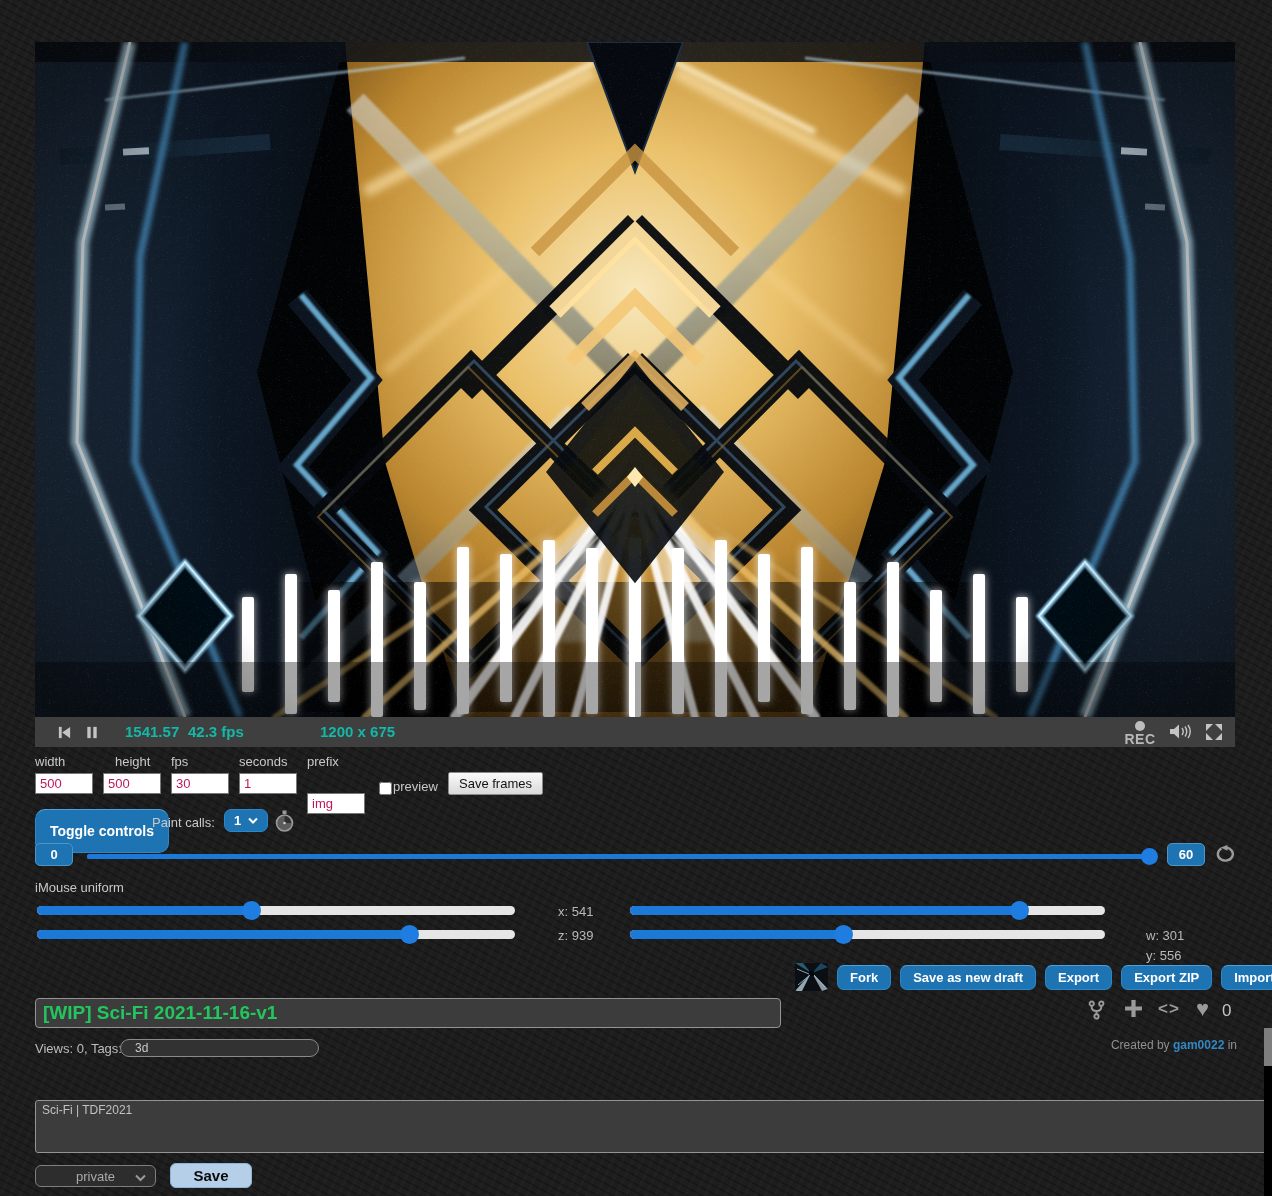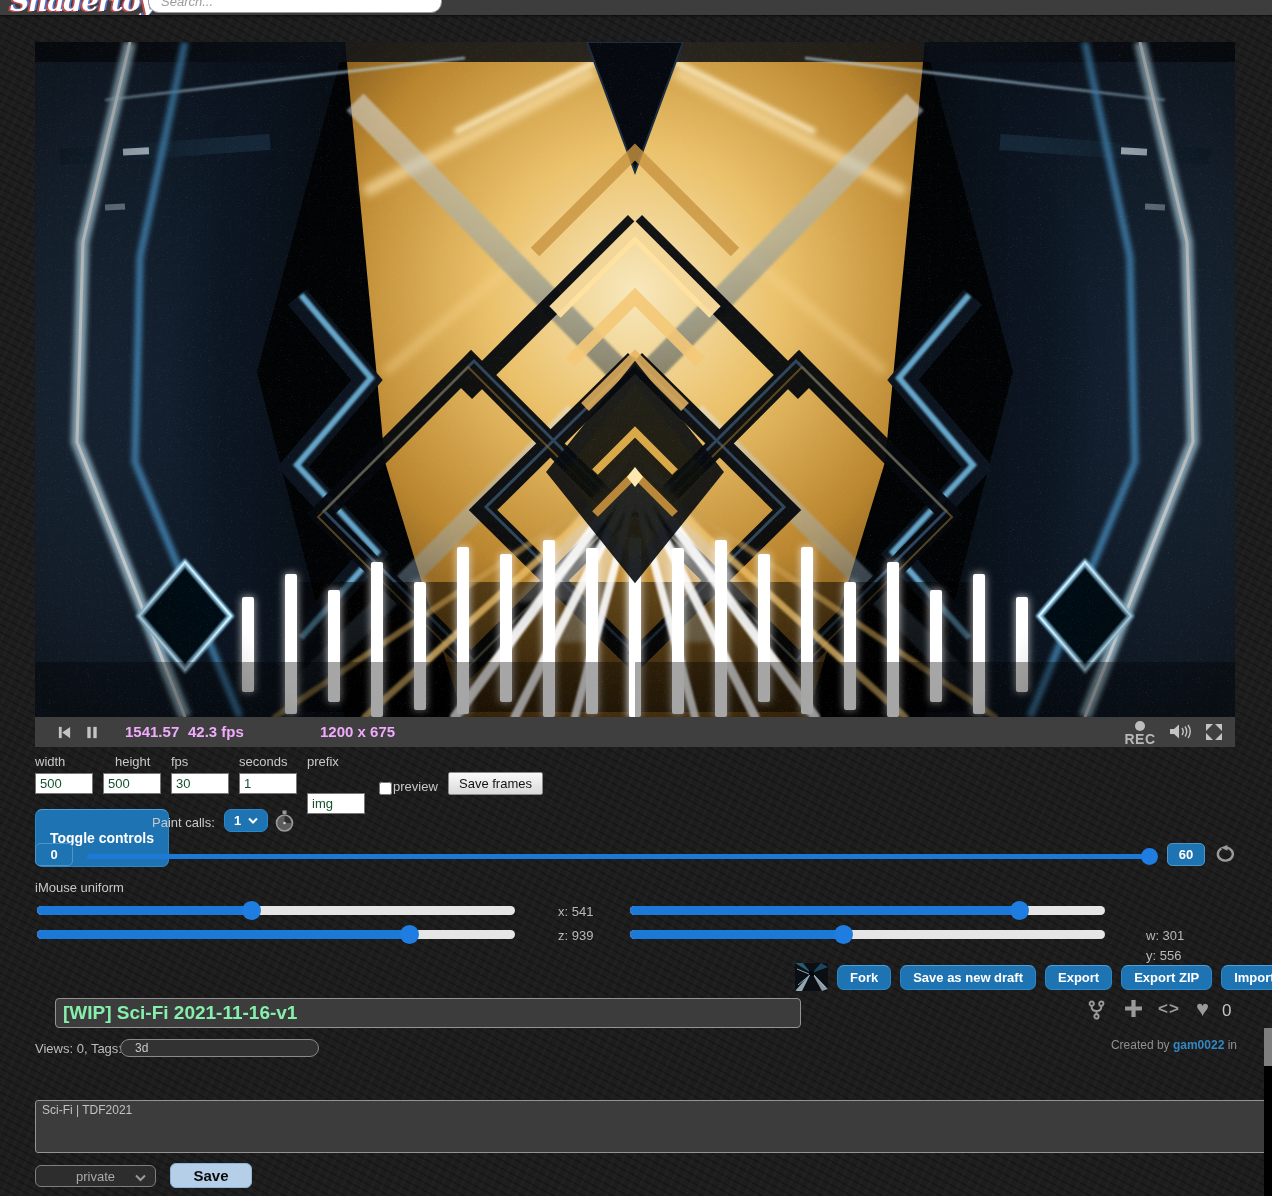--- a/index.html
+++ b/index.html
@@ -13,67 +13,63 @@
   
   .header{position:absolute;left:0;top:0;width:100%;height:15px;background:#3d3d3d;overflow:hidden;box-shadow:0 1px 2px rgba(0,0,0,.6);}
   .logo{position:absolute;left:10px;top:-14px;font-family:"DejaVu Serif",serif;font-style:italic;font-weight:bold;font-size:27px;color:#fff;letter-spacing:-1px;
     text-shadow:-2px 1px 0 rgba(230,80,80,.75), 2px -1px 0 rgba(90,130,255,.75);}
   .search{position:absolute;left:148px;top:-11px;width:294px;height:24px;border-radius:11px;border:1px solid #999;background:#fff;padding:0 12px;font-size:13px;color:#333;outline:none;}
   .search::placeholder{font-style:italic;color:#9a9a9a;}
   
   .canvas-wrap{position:absolute;left:35px;top:42px;width:1200px;height:675px;background:#000;overflow:hidden;}
   
   .playbar{position:absolute;left:35px;top:717px;width:1200px;height:30px;background:#3f3f3f;color:#bdbdbd;}
-  .pb-txt{position:absolute;top:6px;font-size:15px;font-weight:bold;color:#f0abfc;white-space:nowrap;}
+  .pb-txt{position:absolute;top:6px;font-size:15px;font-weight:bold;color:#14b8a6;white-space:nowrap;}
   .icon-btn{position:absolute;background:none;border:none;padding:0;cursor:pointer;color:#c4c4c4;}
   .rec-wrap{position:absolute;right:78px;top:2px;width:34px;text-align:center;color:#b8b8b8;}
   .rec-dot{width:10px;height:10px;border-radius:50%;background:#bdbdbd;margin:2px auto 0;}
   .rec-lbl{font-size:14px;font-weight:bold;letter-spacing:.5px;}
   
   .fld-label{position:absolute;font-size:13px;color:#c8c8c8;}
-  .fld-input{position:absolute;width:58px;height:21px;border:1px solid #777;background:#fff;color:#14532d;font-size:13px;padding:8px 4px;outline:none;}
+  .fld-input{position:absolute;width:58px;height:21px;border:1px solid #777;background:#fff;color:#be185d;font-size:13px;padding:8px 4px;outline:none;}
   .squiggle{text-decoration:underline wavy #d33 1px;text-underline-offset:3px;margin-top:20px;}
   .chk{position:absolute;width:13px;height:13px;accent-color:#fff;}
   .btn-plain{position:absolute;height:23px;border:1px solid #8a8a8a;border-radius:2px;background:linear-gradient(#fafafa,#d9d9d9);color:#111;font-size:13px;padding:0 10px;cursor:pointer;}
   .btn-blue{border:1px solid #2b87c8;border-top-color:#4fa0d8;border-radius:7px;background:#1e73b2;color:#fff;font-weight:bold;font-size:13px;padding:4px 12px;cursor:pointer;white-space:nowrap;}
   .sel-blue{display:inline-flex;align-items:center;gap:7px;border:1px solid #2b87c8;border-radius:7px;background:#1e73b2;color:#fff;font-weight:bold;font-size:13px;padding:3px 9px;cursor:pointer;}
   .timebox{position:absolute;width:38px;height:23px;border:1px solid #4e94c4;border-radius:5px;background:#1e73b2;color:#fff;font-weight:bold;font-size:13px;text-align:center;line-height:21px;}
   
   .tslider{position:absolute;height:17px;cursor:pointer;}
   .ttrack{position:absolute;left:0;right:0;top:6px;height:5px;border-radius:3px;background:#1d79d8;}
   .tfill{position:absolute;left:0;top:6px;height:5px;border-radius:3px;background:#1d79d8;}
   .tthumb{position:absolute;right:-8px;top:-6px;width:17px;height:17px;border-radius:50%;background:#1f7ce0;}
   .uslider{position:absolute;height:19px;cursor:pointer;}
   .utrack{position:absolute;left:0;right:0;top:5px;height:9px;border-radius:5px;background:#e6e6e6;}
   .ufill{position:absolute;left:0;top:5px;height:9px;border-radius:5px;background:#1d79d8;}
   .uthumb{position:absolute;right:-9px;top:-5px;width:19px;height:19px;border-radius:50%;background:#1f7ce0;}
   .sl-label{position:absolute;font-size:13px;color:#b8b8b8;white-space:nowrap;}
   
-  .title-input{position:absolute;left:35px;top:998px;width:746px;height:30px;background:#3c3c3c;border:1px solid #949494;border-radius:4px;color:#86efac;font-weight:bold;font-size:19px;padding:0 7px;outline:none;margin-left:20px;}
+  .title-input{position:absolute;left:35px;top:998px;width:746px;height:30px;background:#3c3c3c;border:1px solid #949494;border-radius:4px;color:#22c55e;font-weight:bold;font-size:19px;padding:0 7px;outline:none;}
   .tags-input{position:absolute;left:120px;top:1039px;width:199px;height:18px;background:#323232;border:1px solid #8a8a8a;border-radius:9px;color:#c9c9c9;font-size:12px;padding:0 14px;outline:none;}
   .meta-ic{position:absolute;color:#9a9a9a;background:none;border:none;padding:0;cursor:pointer;}
   .desc{position:absolute;left:35px;top:1100px;width:1259px;height:53px;background:#3c3c3c;border:1px solid #949494;border-radius:3px;color:#c2c2c2;font-size:12px;padding:2px 6px;resize:none;outline:none;}
   .vis-select{position:absolute;left:35px;top:1165px;width:121px;height:22px;background:#2d2d2d;border:1px solid #7e7e7e;border-radius:6px;color:#aaa;font-size:13px;display:flex;align-items:center;justify-content:center;cursor:pointer;}
   .vis-select .chev{position:absolute;right:9px;top:8px;}
   .save-btn{position:absolute;left:170px;top:1163px;width:82px;height:25px;background:#b5cfe8;border:1px solid #8fb4d6;border-radius:6px;color:#0a0a0a;font-weight:bold;font-size:15px;cursor:pointer;}
   .created{position:absolute;top:1038px;right:35px;font-size:12px;color:#8f8f8f;white-space:nowrap;}
   .created .author{color:#3387c2;font-weight:bold;cursor:pointer;}
   .thumb{width:33px;height:28px;border-radius:2px;overflow:hidden;flex:0 0 auto;}
   .scroll-track{position:absolute;right:0;top:1028px;width:8px;height:168px;background:#000;}
   .scroll-thumb{position:absolute;right:0;top:1028px;width:8px;height:38px;background:#7e7e7e;}
 </style>
 </head>
 <body>
 
 <div class="page">
 
-  <div class="header">
-    <div class="logo">Shadertoy</div>
-    <input class="search" placeholder="Search..." style="">
-  </div>
 
   <div class="canvas-wrap">
     <svg width="100%" height="100%" viewBox="0 0 1200 675" preserveAspectRatio="none">
       <defs>
         <radialGradient id="gold" gradientUnits="userSpaceOnUse" cx="600" cy="250" r="520">
           <stop offset="0" stop-color="#ffefc2"></stop>
             <stop offset="0.28" stop-color="#f2c76e"></stop>
           <stop offset="0.58" stop-color="#c08a30"></stop>
             <stop offset="0.85" stop-color="#5d3d10"></stop>
           <stop offset="1" stop-color="#140c03"></stop>
@@ -235,21 +231,21 @@
   <span class="fld-label" style="left:307px;top:754px;">prefix</span>
   <input class="fld-input" style="left: 35px; top: 773px;" value="500">
   <input class="fld-input" style="left: 103px; top: 773px;" value="500">
   <input class="fld-input" style="left: 171px; top: 773px;" value="30">
   <input class="fld-input" style="left: 239px; top: 773px;" value="1">
   <input class="fld-input squiggle" style="left: 307px; top: 773px;" value="img">
   <input type="checkbox" class="chk" style="left: 375px; top: 779px;">
   <span class="fld-label" style="left:393px;top:779px;">preview</span>
   <button class="btn-plain" style="left:448px;top:772px;">Save frames</button>
 
-  <button class="btn-blue abs" style="left:35px;top:809px;font-size:14px;padding:20px 14px;">Toggle controls</button>
+  <button class="btn-blue abs" style="left:35px;top:809px;font-size:14px;padding:13px 14px;border-radius:10px;">Toggle controls</button>
   <span class="fld-label" style="left:152px;top:815px;">Paint calls:</span>
   <div class="sel-blue abs" style="left:224px;top:809px;">
     <span>1</span>
     <svg width="10" height="7" viewBox="0 0 10 7">
         <path d="M1,1.5 L5,5.5 L9,1.5" stroke="#fff" stroke-width="2" fill="none"></path>
       </svg>
   </div>
   <button class="icon-btn" style="left:274px;top:810px;">
     <svg width="21" height="23" viewBox="0 0 21 23">
       <rect x="8.5" y="0.5" width="4" height="3.5" fill="#9a9a9a"></rect>

